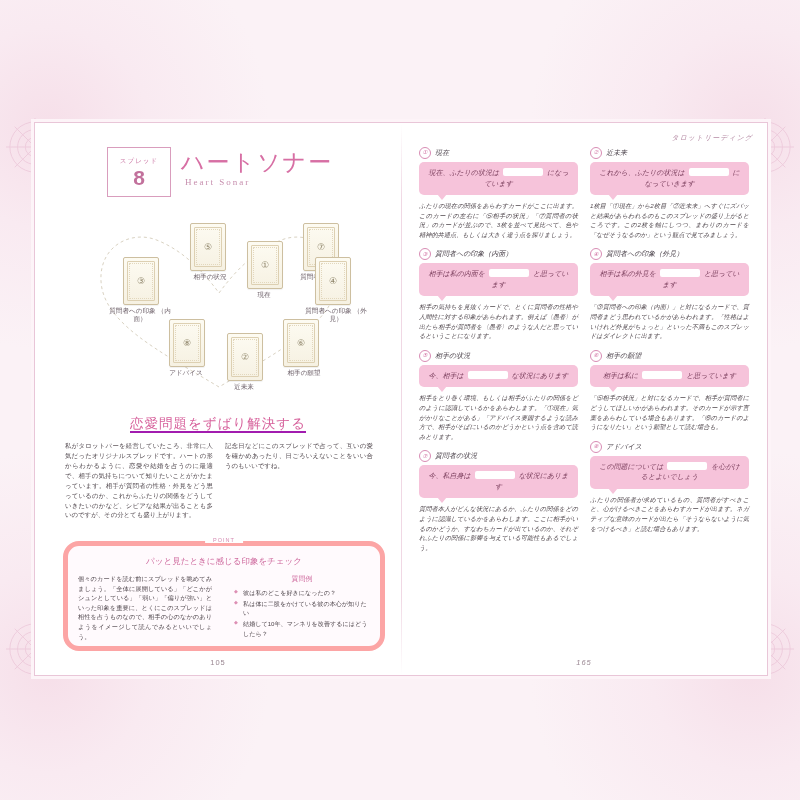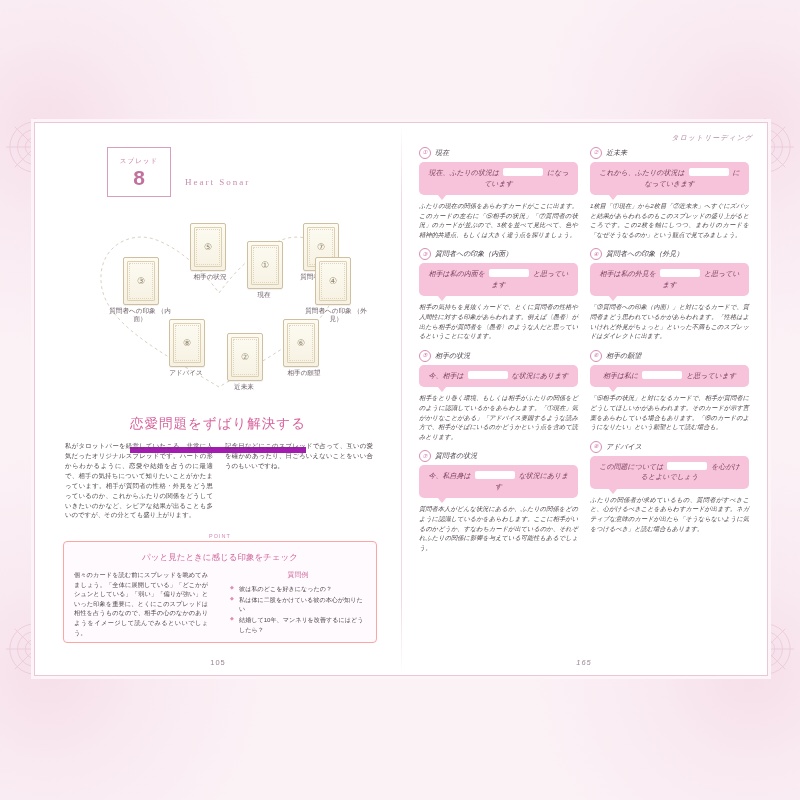--- a/index.html
+++ b/index.html
@@ -114,39 +114,39 @@
     text-align:center;line-height:1.25;
     width:74px;
   }
 
   .subhead{
     position:absolute;left:0;right:0;top:292px;
     text-align:center;
     font-size:13.5px;color:#d7629c;letter-spacing:1px;
     font-family:"Liberation Serif", serif;
   }
-  .subhead .u{border-bottom:6px solid #a21caf;padding-bottom:16px;}
+  .subhead .u{border-bottom:2px solid #a21caf;padding-bottom:0;}
 
   .body-cols{
     position:absolute;left:30px;top:318px;width:308px;
     display:flex;gap:12px;
   }
   .body-cols p{
     margin:0;
     font-size:6.4px;line-height:1.55;color:#4f464c;
     text-align:justify;
   }
   .body-cols .col{width:148px;}
 
   
   .checkbox{
     position:absolute;left:28px;top:418px;
     width:312px;height:100px;
-    border:1px solid #fca5a5;
-    border-radius:4px;
+    border:5px solid #fca5a5;
+    border-radius:16px;
     background:#fffafd;
   }
   .check-tab{
     position:absolute;left:50%;top:-9px;transform:translateX(-50%);
     background:#ffffff;padding:0 8px;
     font-size:5.5px;color:#d58bb2;letter-spacing:1px;
   }
   .check-title{
     position:absolute;left:0;right:0;top:10px;text-align:center;
     font-size:8.5px;color:#cf6b9f;
@@ -257,20 +257,21 @@
 
   <div class="spread">
     <div class="gutter"></div>
 
     <div class="leftpage">
 
       <div class="spread-badge">
         <div class="lbl">スプレッド</div>
         <div class="num">8</div>
       </div>
+      <div class="title-ja">ハートソナー</div>
       <div class="title-en">Heart Sonar</div>
 
       <div class="diagram">
         <svg width="312" height="200">
           <path d="M156 186 C 96 150, 40 122, 38 80 C 36 44, 70 28, 96 40 C 120 50, 140 70, 156 92
                    C 172 70, 192 50, 216 40 C 242 28, 276 44, 274 80 C 272 122, 216 150, 156 186 Z" fill="none" stroke="#d9d2c2" stroke-width="1" stroke-dasharray="3 3"></path>
         </svg>
 
         <div class="card" style="left:127px;top:22px;">
           <div class="orn"></div>

